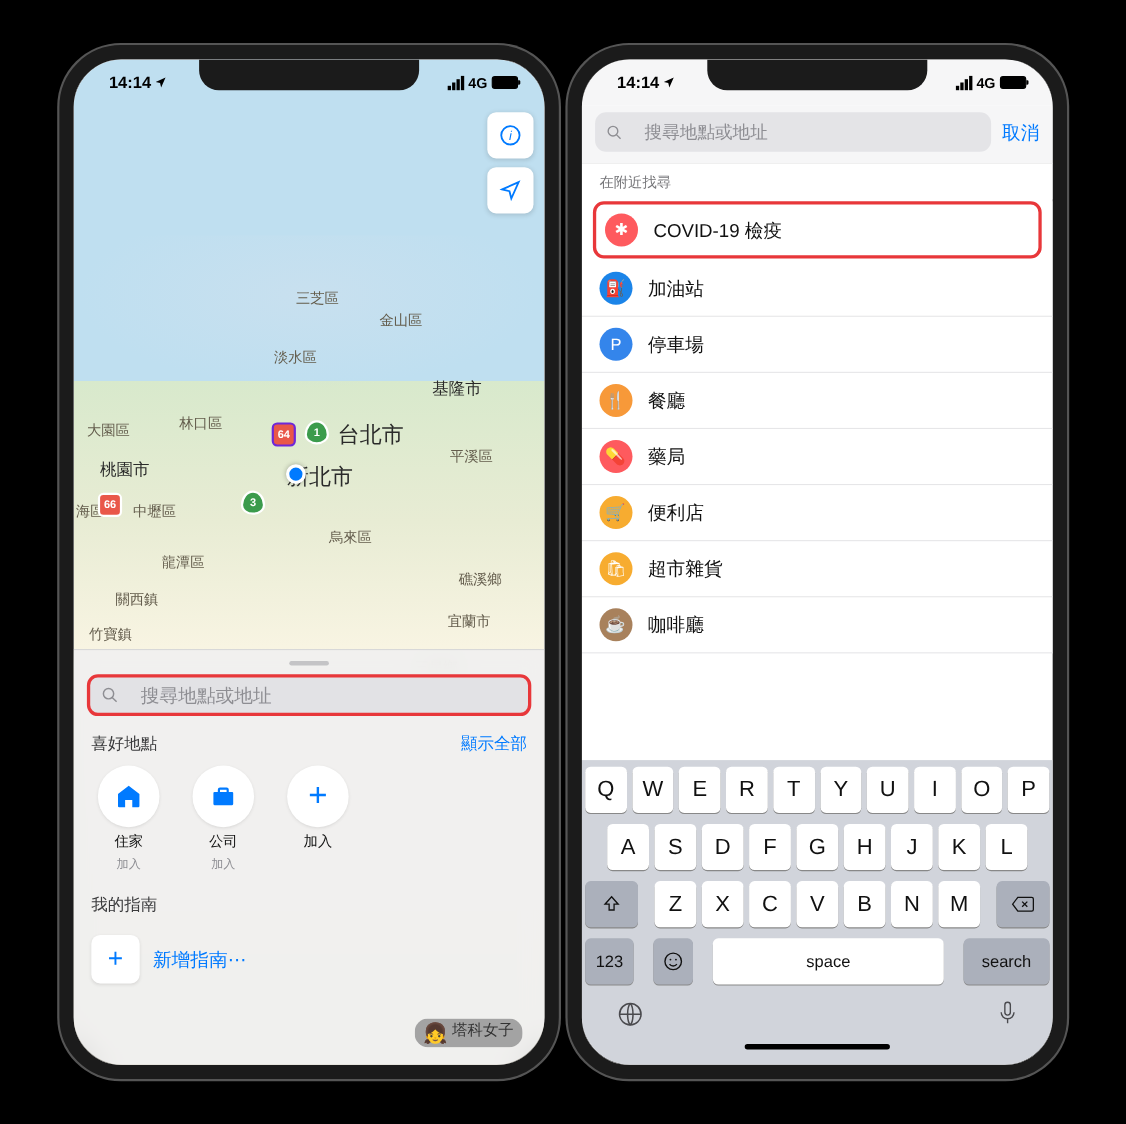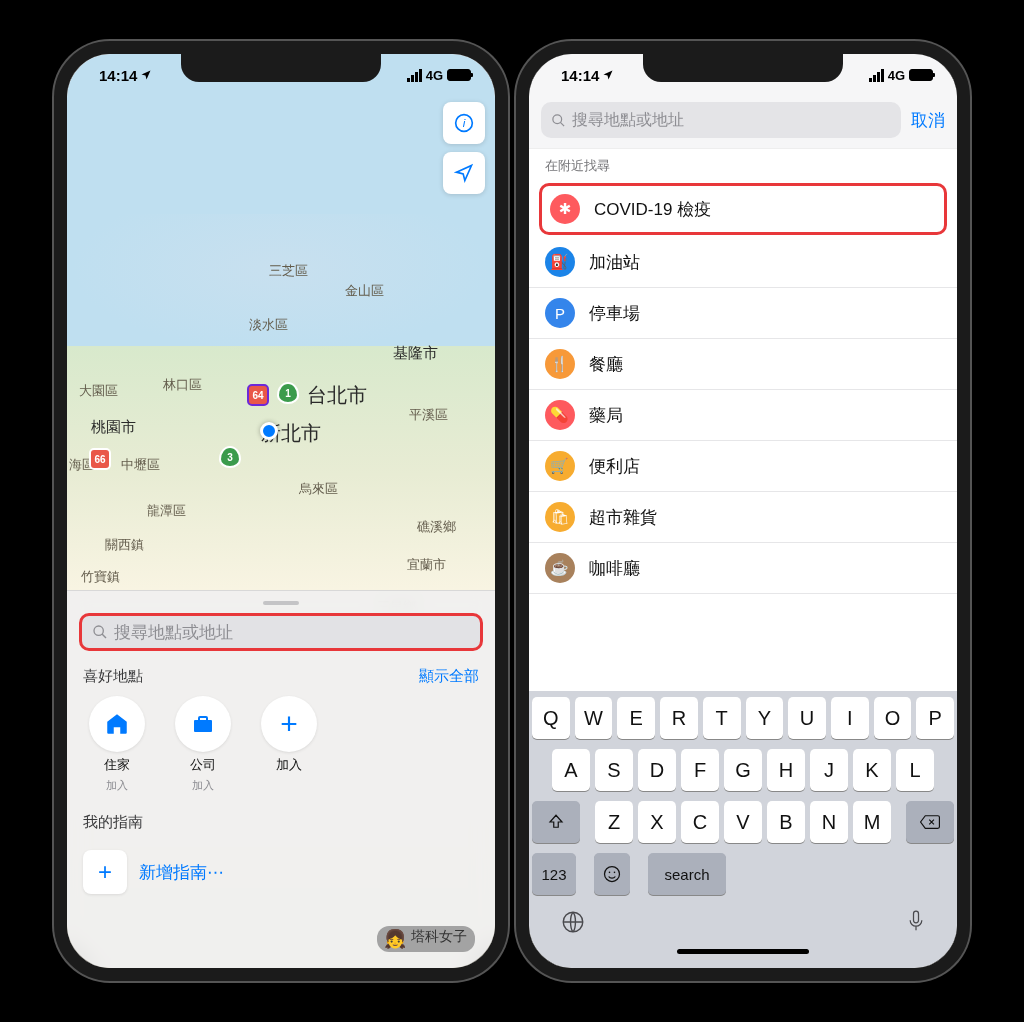--- a/index.html
+++ b/index.html
@@ -26,21 +26,21 @@
 .map-labels { position: absolute; inset: 0; color: #635c4c; font-size: 13px; }
 .map-label { position: absolute; white-space: nowrap; margin-top: 32px; }
 .map-city-big { font-size: 20px; color: #2a2a2a; }
 .map-city { font-size: 15px; color: #2a2a2a; }
 .blue-dot { width: 18px; height: 18px; background: #007aff; border: 3px solid #fff; border-radius: 50%; box-shadow: 0 0 5px rgba(0,0,0,0.3); }
 .badge { width: 22px; height: 22px; border-radius: 4px; color: #fff; font-size: 10px; font-weight: 700; display: flex; align-items: center; justify-content: center; }
 .map-controls { position: absolute; right: 10px; top: 48px; display: flex; flex-direction: column; gap: 8px; }
 .ctrl-btn { width: 42px; height: 42px; background: #fff; border-radius: 8px; box-shadow: 0 1px 5px rgba(0,0,0,0.15); display: flex; align-items: center; justify-content: center; color: #007aff; font-size: 20px; }
 .bottom-sheet { position: absolute; left: 0; right: 0; bottom: 0; background: #f0f0f0e8; backdrop-filter: blur(10px); border-top: 1px solid #d8d8d8; padding: 8px 12px 0; }
 .sheet-handle { width: 36px; height: 4px; background: #c4c4c6; border-radius: 2px; margin: 2px auto 8px; }
-.search-field { background: #e2e2e5; border-radius: 10px; height: 38px; display: flex; align-items: center; padding: 0 10px; gap: 6px; color: #8e8e93; font-size: 17px; }
+.search-field { background: #e2e2e5; border-radius: 10px; height: 38px; display: flex; align-items: center; padding: 0 10px; gap: 20px; color: #8e8e93; font-size: 17px; }
 .highlight-red { border: 3px solid #e8373a; border-radius: 10px; }
 .section-row { display: flex; justify-content: space-between; align-items: flex-end; margin: 16px 4px 10px; font-size: 15px; }
 .section-title { color: #3a3a3c; font-weight: 400; }
 .show-all { color: #007aff; }
 .fav-row { display: flex; gap: 18px; padding: 0 4px 12px; }
 .fav-item { display: flex; flex-direction: column; align-items: center; gap: 4px; width: 68px; }
 .fav-circle { width: 56px; height: 56px; border-radius: 50%; background: #fff; display: flex; align-items: center; justify-content: center; box-shadow: 0 1px 3px rgba(0,0,0,0.1); font-size: 24px; color: #007aff; }
 .fav-name { font-size: 13px; color: #111; }
 .fav-sub { font-size: 11px; color: #8e8e93; }
 .guide-row { display: flex; align-items: center; gap: 12px; padding: 8px 4px 20px; }
@@ -315,20 +315,21 @@
       <div class="kb-bottom">
         <div class="key key-123">123</div>
         <div class="key key-emoji">
           <svg width="20" height="20" viewBox="0 0 24 24">
               <circle cx="12" cy="12" r="9" fill="none" stroke="#111" stroke-width="1.5"></circle>
               <circle cx="9" cy="10" r="1" fill="#111"></circle>
               <circle cx="15" cy="10" r="1" fill="#111"></circle>
               <path d="M8 15c1 1.5 2.5 2 4 2s3-.5 4-2" fill="none" stroke="#111" stroke-width="1.5"></path>
             </svg>
         </div>
+        <div class="key key-space">space</div>
         <div class="key key-search">search</div>
       </div>
       <div class="kb-footer">
         <span>
           <svg width="26" height="26" viewBox="0 0 24 24">
               <circle cx="12" cy="12" r="9" fill="none" stroke="#4a4a4e" stroke-width="1.3"></circle>
               <path d="M3 12h18M12 3c3 3 3 15 0 18M12 3c-3 3-3 15 0 18" fill="none" stroke="#4a4a4e" stroke-width="1.3"></path>
             </svg>
         </span>
         <span>

